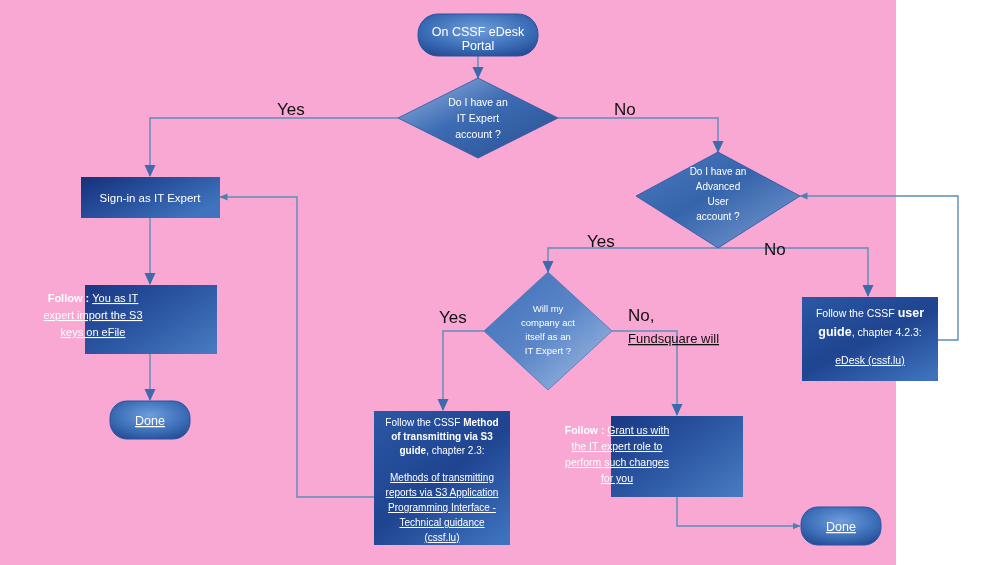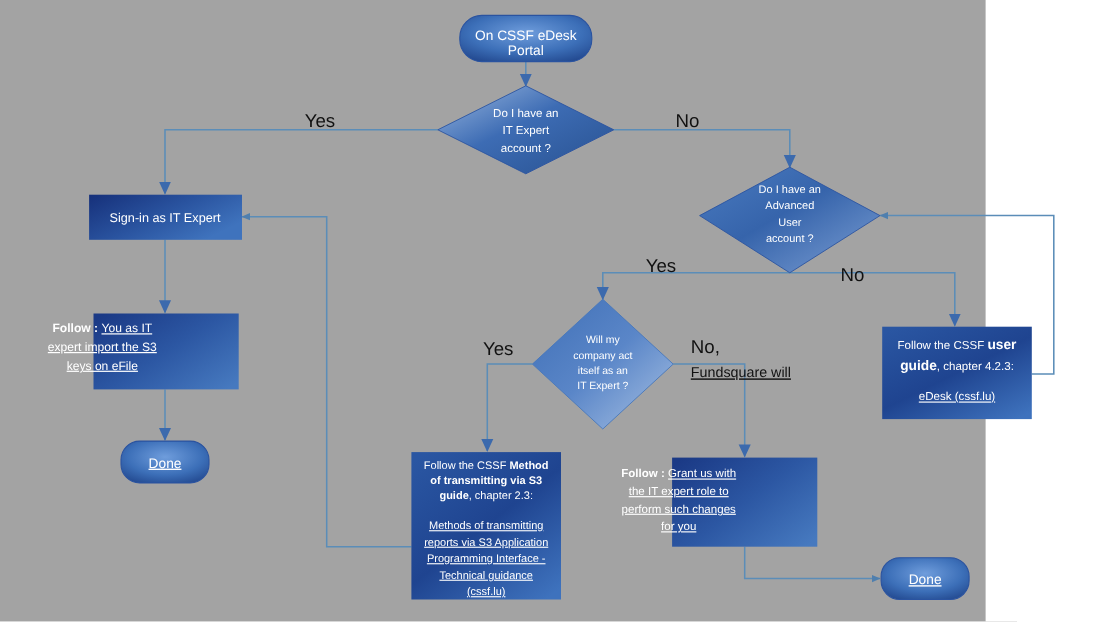--- a/index.html
+++ b/index.html
@@ -10,21 +10,21 @@
   body {
     width: 1000px;
     height: 565px;
     font-family: "Liberation Sans", sans-serif;
     overflow: hidden;
   }
   #canvas {
     position: relative;
     width: 896px;
     height: 565px;
-    background: #a3a3a3;
+    background: #f9a8d4;
   }
   svg.flow {
     position: absolute;
     top: 0; left: 0;
     width: 1000px;
     height: 565px;
   }
   .nodetext {
     fill: #ffffff;
     font-family: "Liberation Sans", sans-serif;

